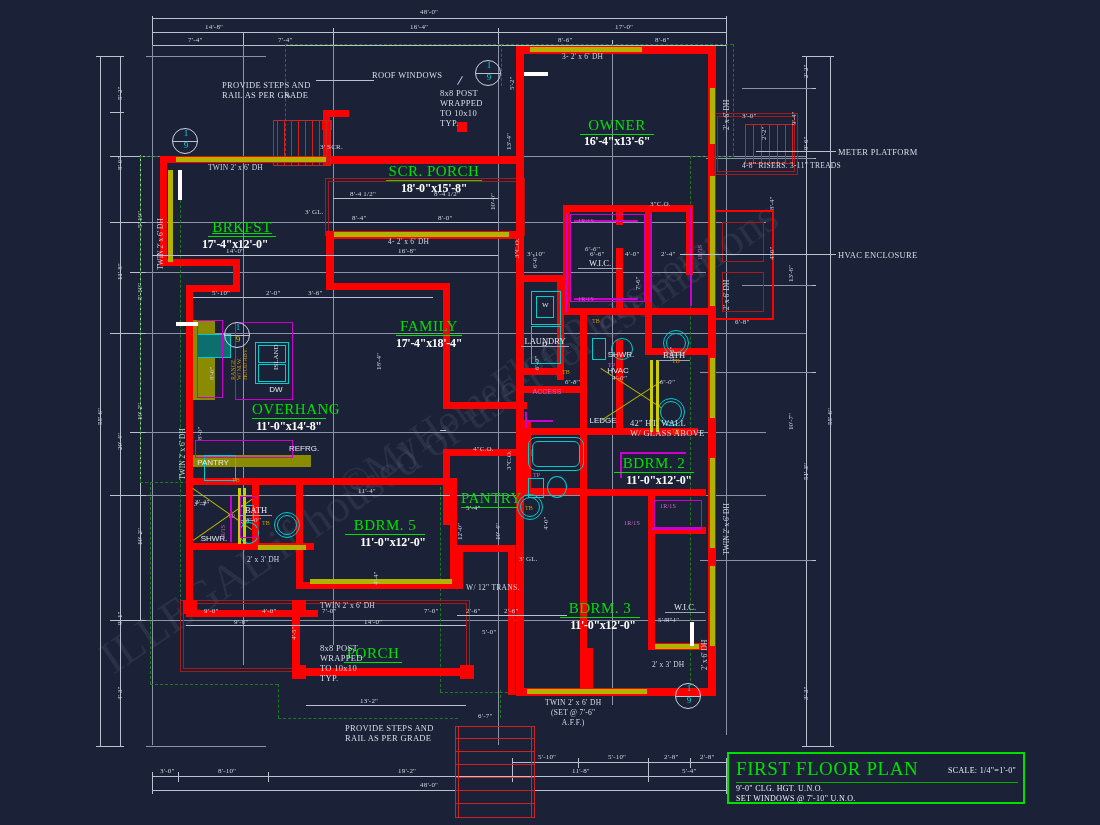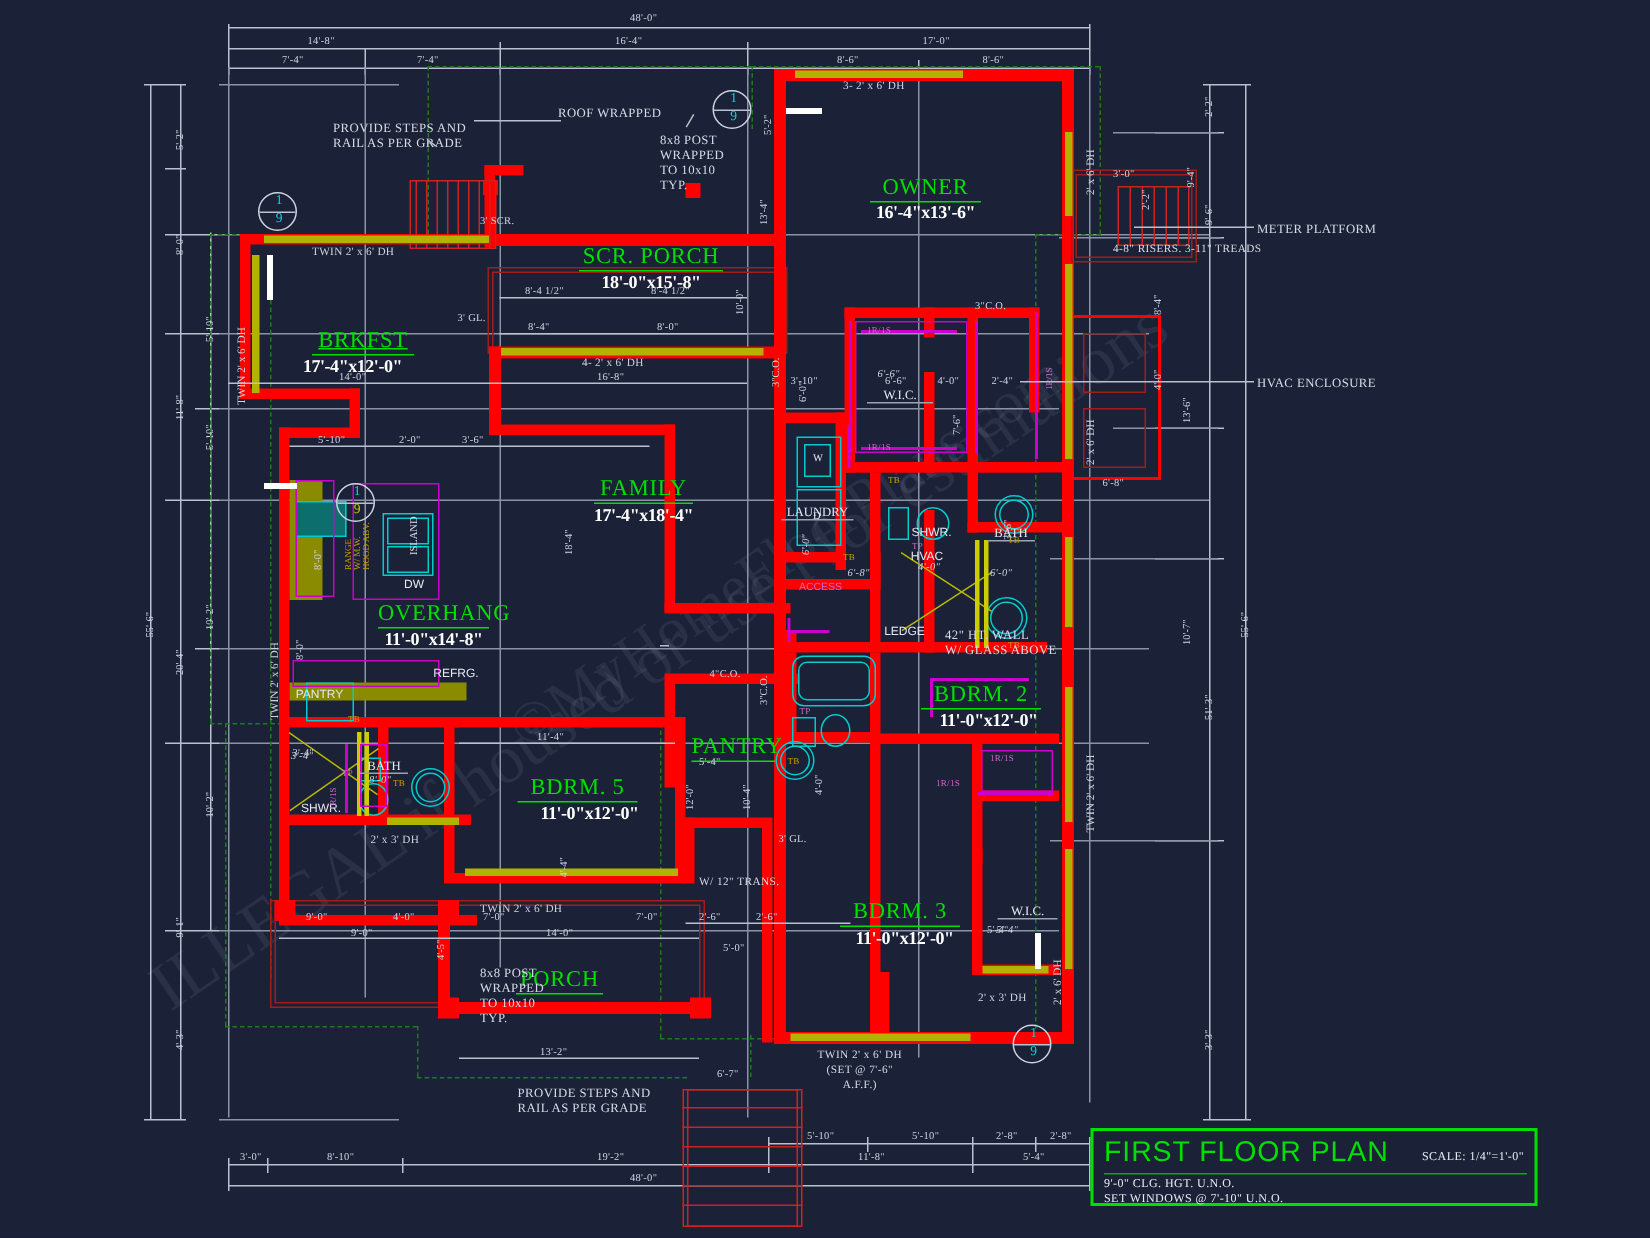--- a/index.html
+++ b/index.html
@@ -39,21 +39,21 @@
   .magl{position:absolute;background:#cc00cc;}
   .grn{position:absolute;border:1px dashed #1f7a1f;box-sizing:border-box;background:transparent;}
   .olive{position:absolute;background:#8b8b00;}
   .ylw{position:absolute;background:#cccc00;}
 
   .circle{position:absolute;border:1px solid #cdd3e0;border-radius:50%;box-sizing:border-box;}
   .tagtxt{position:absolute;color:#00d8d8;font-size:9px;font-family:"Liberation Serif",serif;text-align:center;}
 
   
   #titleblock{position:absolute;border:2px solid #00e000;box-sizing:border-box;background:transparent;}
-  #tb-title{position:absolute;color:#00e000;font-size:19px;font-family:Liberation Sans, sans-serif;letter-spacing:.6px;}
+  #tb-title{position:absolute;color:#00e000;font-size:19px;font-family:Liberation Serif, serif;letter-spacing:.6px;}
   #tb-scale{position:absolute;color:#e8ecf3;font-size:8px;font-family:"Liberation Serif",serif;letter-spacing:.3px;}
   #tb-rule{position:absolute;height:1px;background:#00b000;}
   .tb-note{position:absolute;color:#e8ecf3;font-size:8px;font-family:"Liberation Serif",serif;letter-spacing:.3px;}
 
   
   .wm{position:absolute;color:rgba(205,213,228,0.085);font-family:"Liberation Serif",serif;white-space:nowrap;pointer-events:none;user-select:none;}
   .wm1{font-size:46px;transform:rotate(-34deg);transform-origin:left top;}
   .wm2{font-size:40px;transform:rotate(-34deg);transform-origin:left top;}
 
   
@@ -473,21 +473,21 @@
   <div class="dtxt" style="left:262px;top:520px;font-size:6px;color:#cc9900;">TB</div>
   <div class="dtxt" style="left:608px;top:362px;font-size:6px;color:#cc66cc;">TP</div>
   <div class="dtxt" style="left:533px;top:472px;font-size:6px;color:#cc66cc;">TP</div>
   <div class="dtxt" style="left:228px;top:513px;font-size:6px;color:#cc66cc;">TP</div>
   <div class="notev" style="left:230px;top:380px;font-size:6px;color:#cc9900;white-space:pre;">RANGE
 W/ M.W.
 HOOD ABV.</div>
 
   <div class="note" style="left:222px;top:80px;white-space:pre-line;">PROVIDE STEPS AND
 RAIL AS PER GRADE</div>
-  <div class="note" style="left:372px;top:70px;">ROOF WRAPPED</div>
+  <div class="note" style="left:372px;top:70px;">ROOF WINDOWS</div>
   <div class="note" style="left:440px;top:88px;white-space:pre-line;">8x8 POST
 WRAPPED
 TO 10x10
 TYP.</div>
   <div class="note" style="left:320px;top:643px;white-space:pre-line;">8x8 POST
 WRAPPED
 TO 10x10
 TYP.</div>
   <div class="note" style="left:345px;top:723px;white-space:pre-line;">PROVIDE STEPS AND
 RAIL AS PER GRADE</div>

